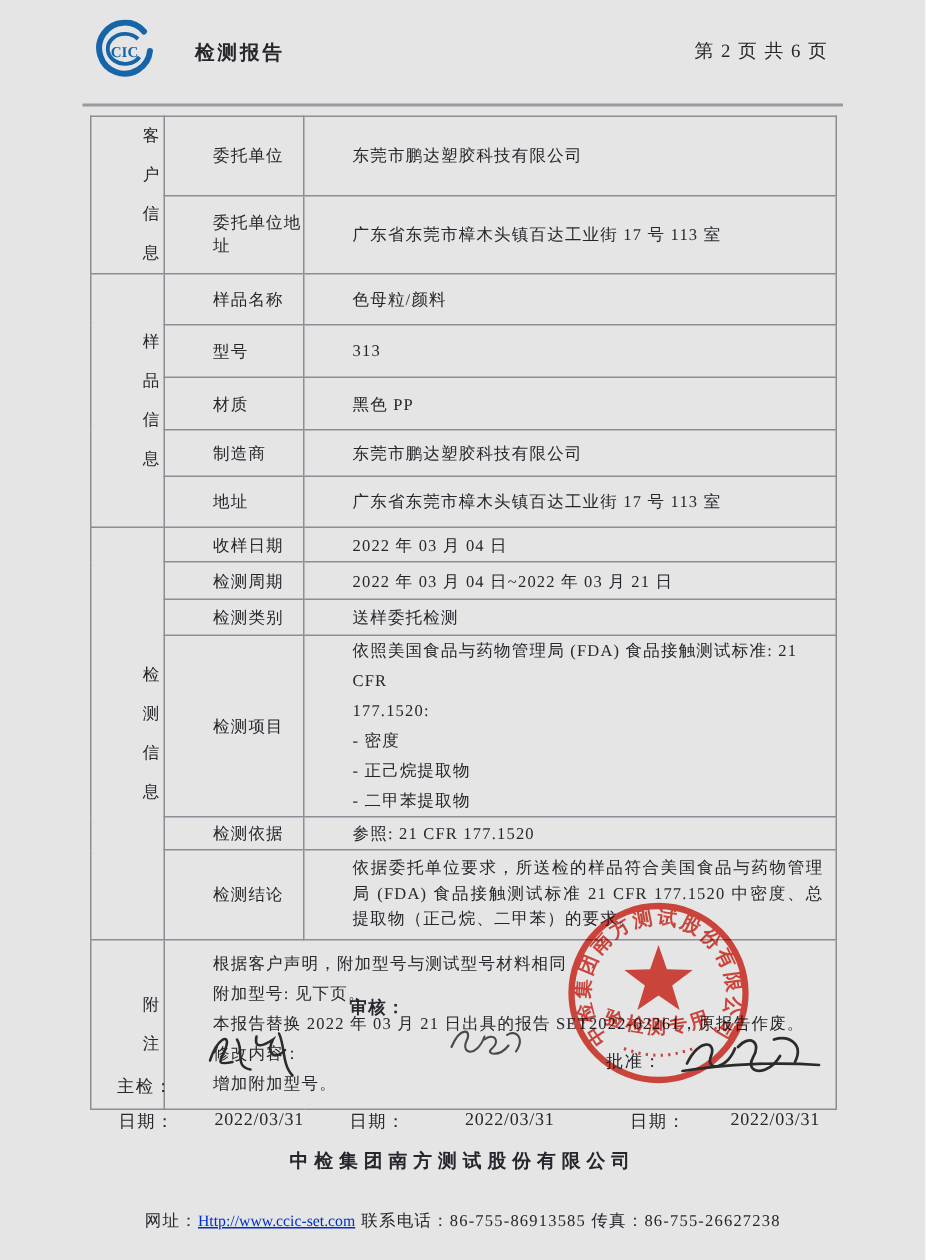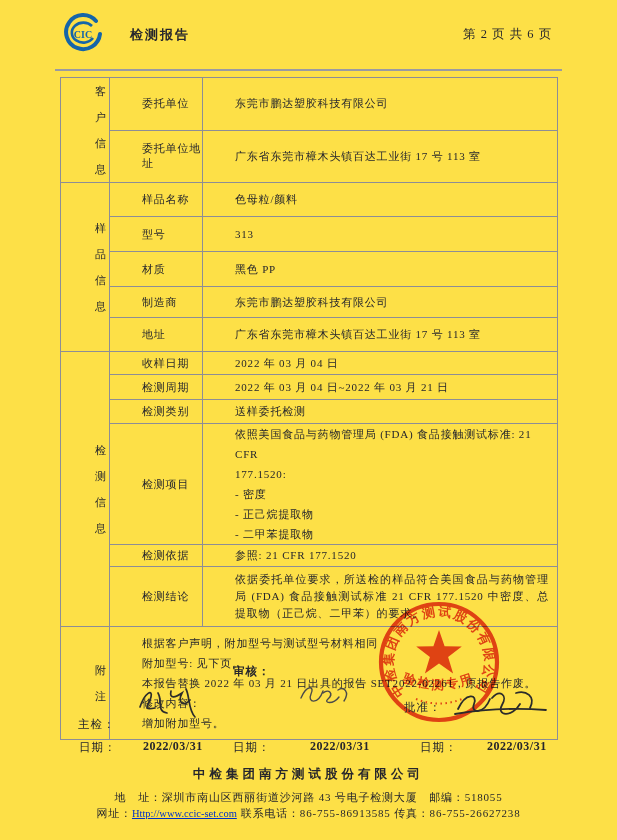--- a/index.html
+++ b/index.html
@@ -1,18 +1,18 @@
 <!DOCTYPE html>
 <html><head>
 <meta charset="utf-8">
 <style>
   * { margin:0; padding:0; box-sizing:border-box; }
   html,body { background:#ffffff; }
   body { font-family:"Liberation Serif","DejaVu Serif",serif; color:#26262c; }
-  .page { position:relative; width:617px; height:840px; background:#fde047; overflow:hidden; }
+  .page { position:relative; width:617px; height:840px; background:#e5e5e5; overflow:hidden; }
 
   
   .hdr-title { position:absolute; left:130px; top:26px; font-size:13px; font-weight:bold; letter-spacing:2px; }
   .hdr-no { position:absolute; left:230px; top:26px; font-size:12.5px; font-weight:bold; }
   .hdr-page { position:absolute; left:463px; top:26px; font-size:12.5px; font-weight:normal; letter-spacing:1px; }
   .hdr-rule { position:absolute; left:55px; top:69px; width:507px; height:2px; background:#9a9aa2; }
   .logo { position:absolute; left:62px; top:13px; width:42px; height:42px; }
 
   
   table.report { position:absolute; left:60px; top:77px; width:497px; border-collapse:collapse; table-layout:fixed; }
@@ -23,21 +23,21 @@
   .preline { white-space:pre-line; line-height:20px; }
   td.concl { line-height:17px; padding:4px 8px 4px 13px; text-align:justify; }
   td.remark { padding:6px 8px 6px 13px; }
 
   
   .stamp { position:absolute; left:374px; top:597px; width:130px; height:130px; mix-blend-mode:multiply; opacity:0.88; }
 
   
   .siglabel { position:absolute; font-size:11.5px; letter-spacing:1px; }
   .sig { position:absolute; }
-  .dateval { position:absolute; font-size:12px; letter-spacing:0.5px;font-weight:bold; }
+  .dateval { position:absolute; font-size:12px; letter-spacing:0.5px; }
 
   
   .f-company { position:absolute; left:0; top:766px; width:617px; text-align:center; font-size:12.5px; font-weight:bold; letter-spacing:4px; }
   .f-line1 { position:absolute; left:0; top:790px; width:617px; text-align:center; font-size:11px; letter-spacing:0.8px; }
   .f-line2 { position:absolute; left:0; top:806px; width:617px; text-align:center; font-size:11px; letter-spacing:0.8px; }
   a.weblink { color:#0030c8; text-decoration:underline; font-family:Liberation Serif, serif; font-size:10.5px; letter-spacing:0; }
   .f-rest { margin-left:4px; }
 </style>
 </head>
 <body>
@@ -173,18 +173,17 @@
   </svg>
 
   <div class="siglabel" style="left:79px; top:740px;">日期：</div>
   <div class="dateval" style="left:143px; top:739px;">2022/03/31</div>
   <div class="siglabel" style="left:233px; top:740px;">日期：</div>
   <div class="dateval" style="left:310px; top:739px;">2022/03/31</div>
   <div class="siglabel" style="left:420px; top:740px;">日期：</div>
   <div class="dateval" style="left:487px; top:739px;">2022/03/31</div>
 
   <div class="f-company">中检集团南方测试股份有限公司</div>
-  <div class="f-line1">地　址：深圳市南山区西丽街道沙河路 43 号电子检测大厦　邮编：518055</div>
   <div class="f-line2">
     <span>网址：</span><a class="weblink" href="#">Http://www.ccic-set.com</a><span class="f-rest">联系电话：86-755-86913585 传真：86-755-26627238</span>
   </div>
 
 </div>
 
 </body></html>

